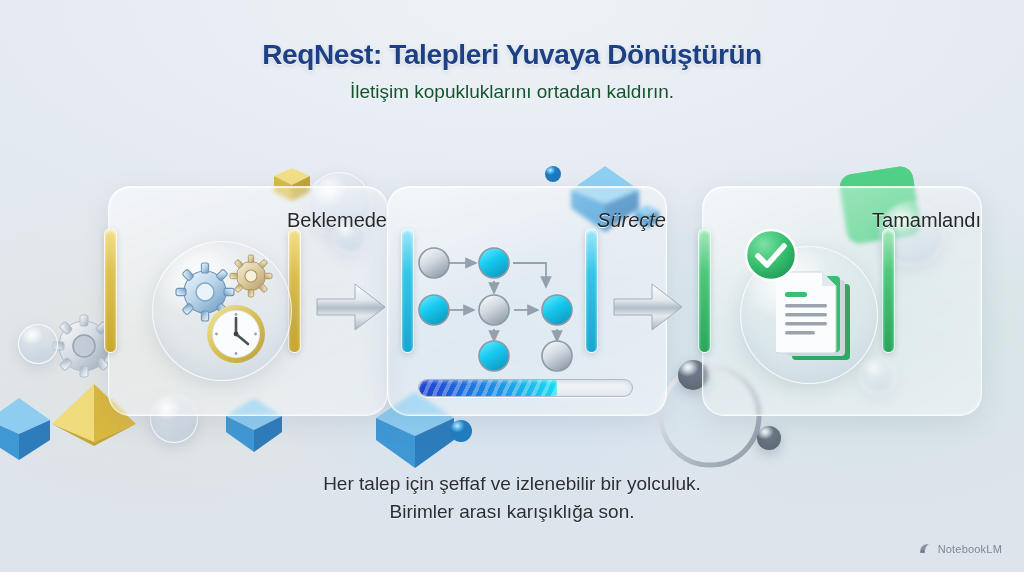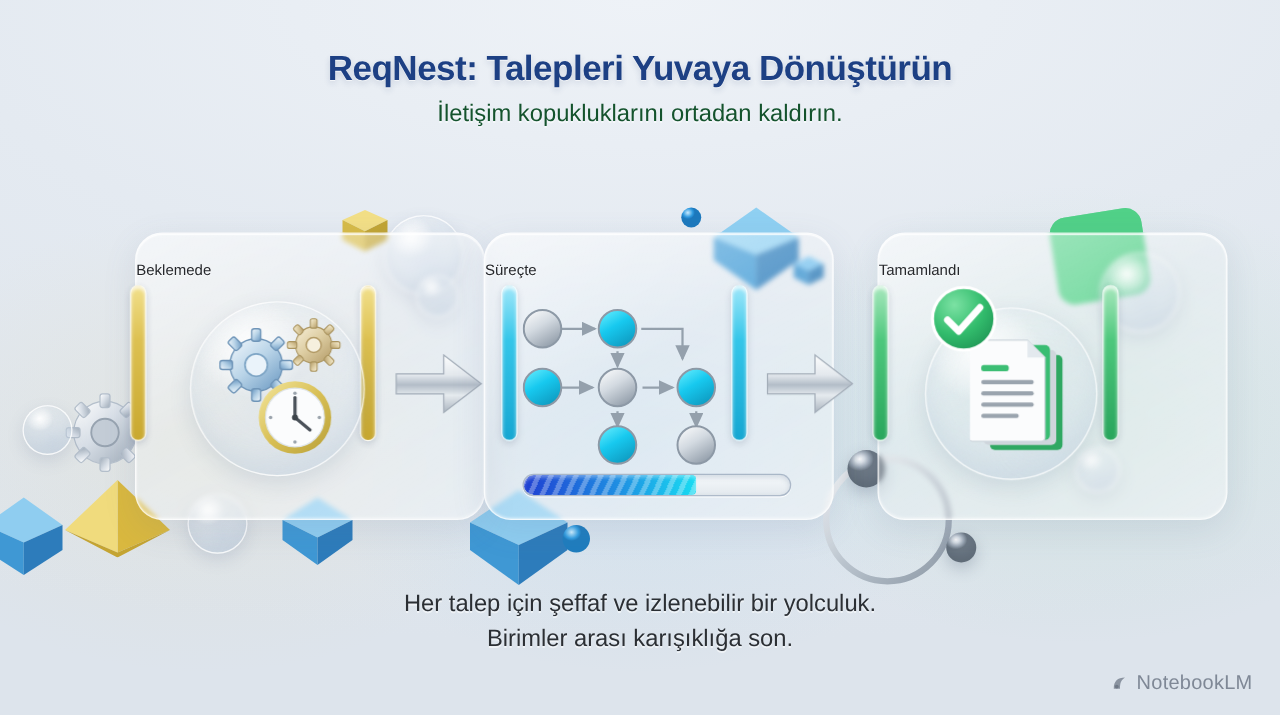--- a/index.html
+++ b/index.html
@@ -41,26 +41,26 @@
     border-radius:22px;
     background:linear-gradient(150deg, rgba(255,255,255,.58) 0%, rgba(255,255,255,.22) 45%, rgba(255,255,255,.40) 100%);
     border:1px solid rgba(255,255,255,.72);
     box-shadow:
       inset 0 1px 1px rgba(255,255,255,.9),
       inset 0 -1px 2px rgba(255,255,255,.45),
       0 8px 26px rgba(90,110,145,.13);
     backdrop-filter:blur(2px);
   }
   .card.c1 { left:108px; }
-  .card.c2 { left:387px; }
+  .card.c2 { left:387px;font-style:italic; }
   .card.c3 { left:702px; }
 
   .card-label {
     position:absolute; top:22px; left:0; width:100%;
-    text-align:left; font-size:12px; color:#26282c; font-weight:500;
+    text-align:right; font-size:20px; color:#26282c; font-weight:500;
     text-shadow:0 1px 0 rgba(255,255,255,.8);
   }
 
   
   .pill {
     position:absolute; top:60px; width:13px; height:125px; border-radius:7px;
     border:1px solid rgba(255,255,255,.85);
     box-shadow:inset 0 2px 3px rgba(255,255,255,.75), 0 2px 6px rgba(80,95,125,.22);
   }
   .pill.gold  { background:linear-gradient(180deg,#f2e08c 0%,#ddc152 35%,#c9a82f 100%); }
@@ -120,21 +120,21 @@
   .footer {
     position:absolute; left:0; top:470px; width:100%; text-align:center;
     font-size:19px; color:#2b2f34; line-height:1.45;
     text-shadow:0 1px 0 rgba(255,255,255,.55);
   }
 
   
   .watermark {
     position:absolute; right:22px; bottom:16px;
     display:flex; align-items:center; gap:6px;
-    font-size:16px; color:#7f8896; letter-spacing:.2px;
+    font-size:11px; color:#7f8896; letter-spacing:.2px;
   }
 </style>
 </head>
 <body>
 
 <div class="ambient"></div>
 
 <div class="header">
   <div class="title">ReqNest: Talepleri Yuvaya Dönüştürün</div>
   <div class="subtitle">İletişim kopukluklarını ortadan kaldırın.</div>

